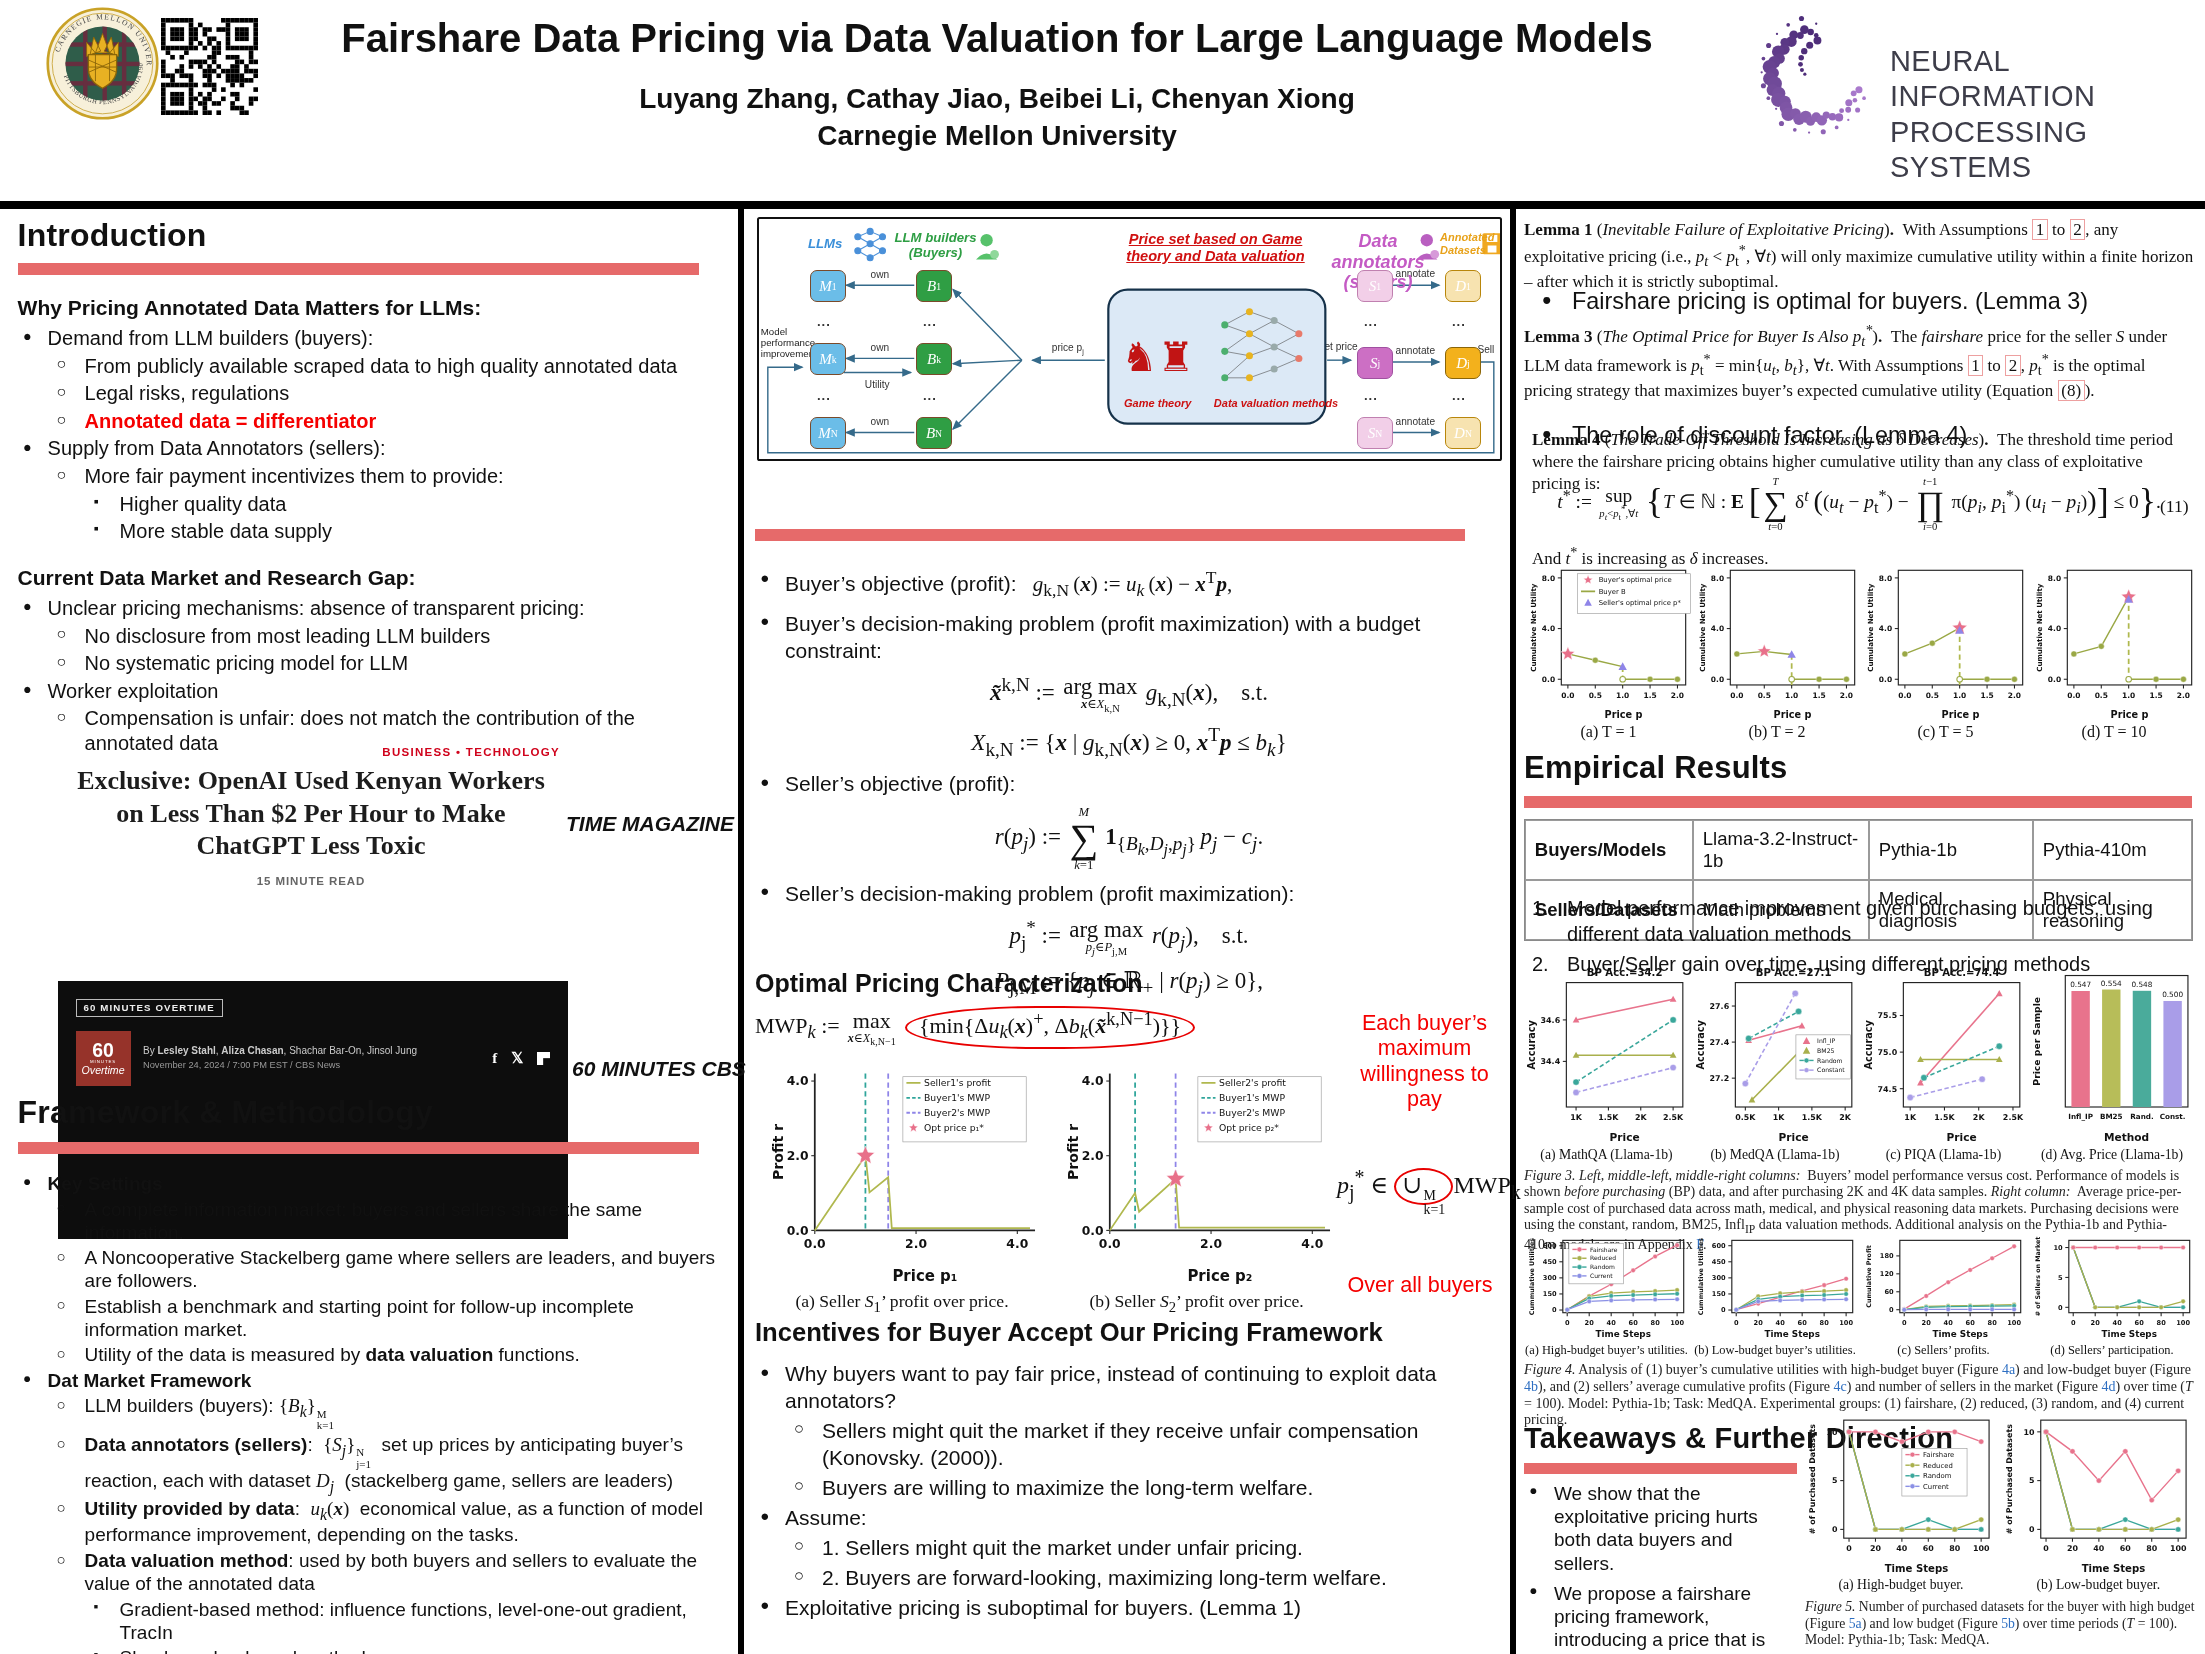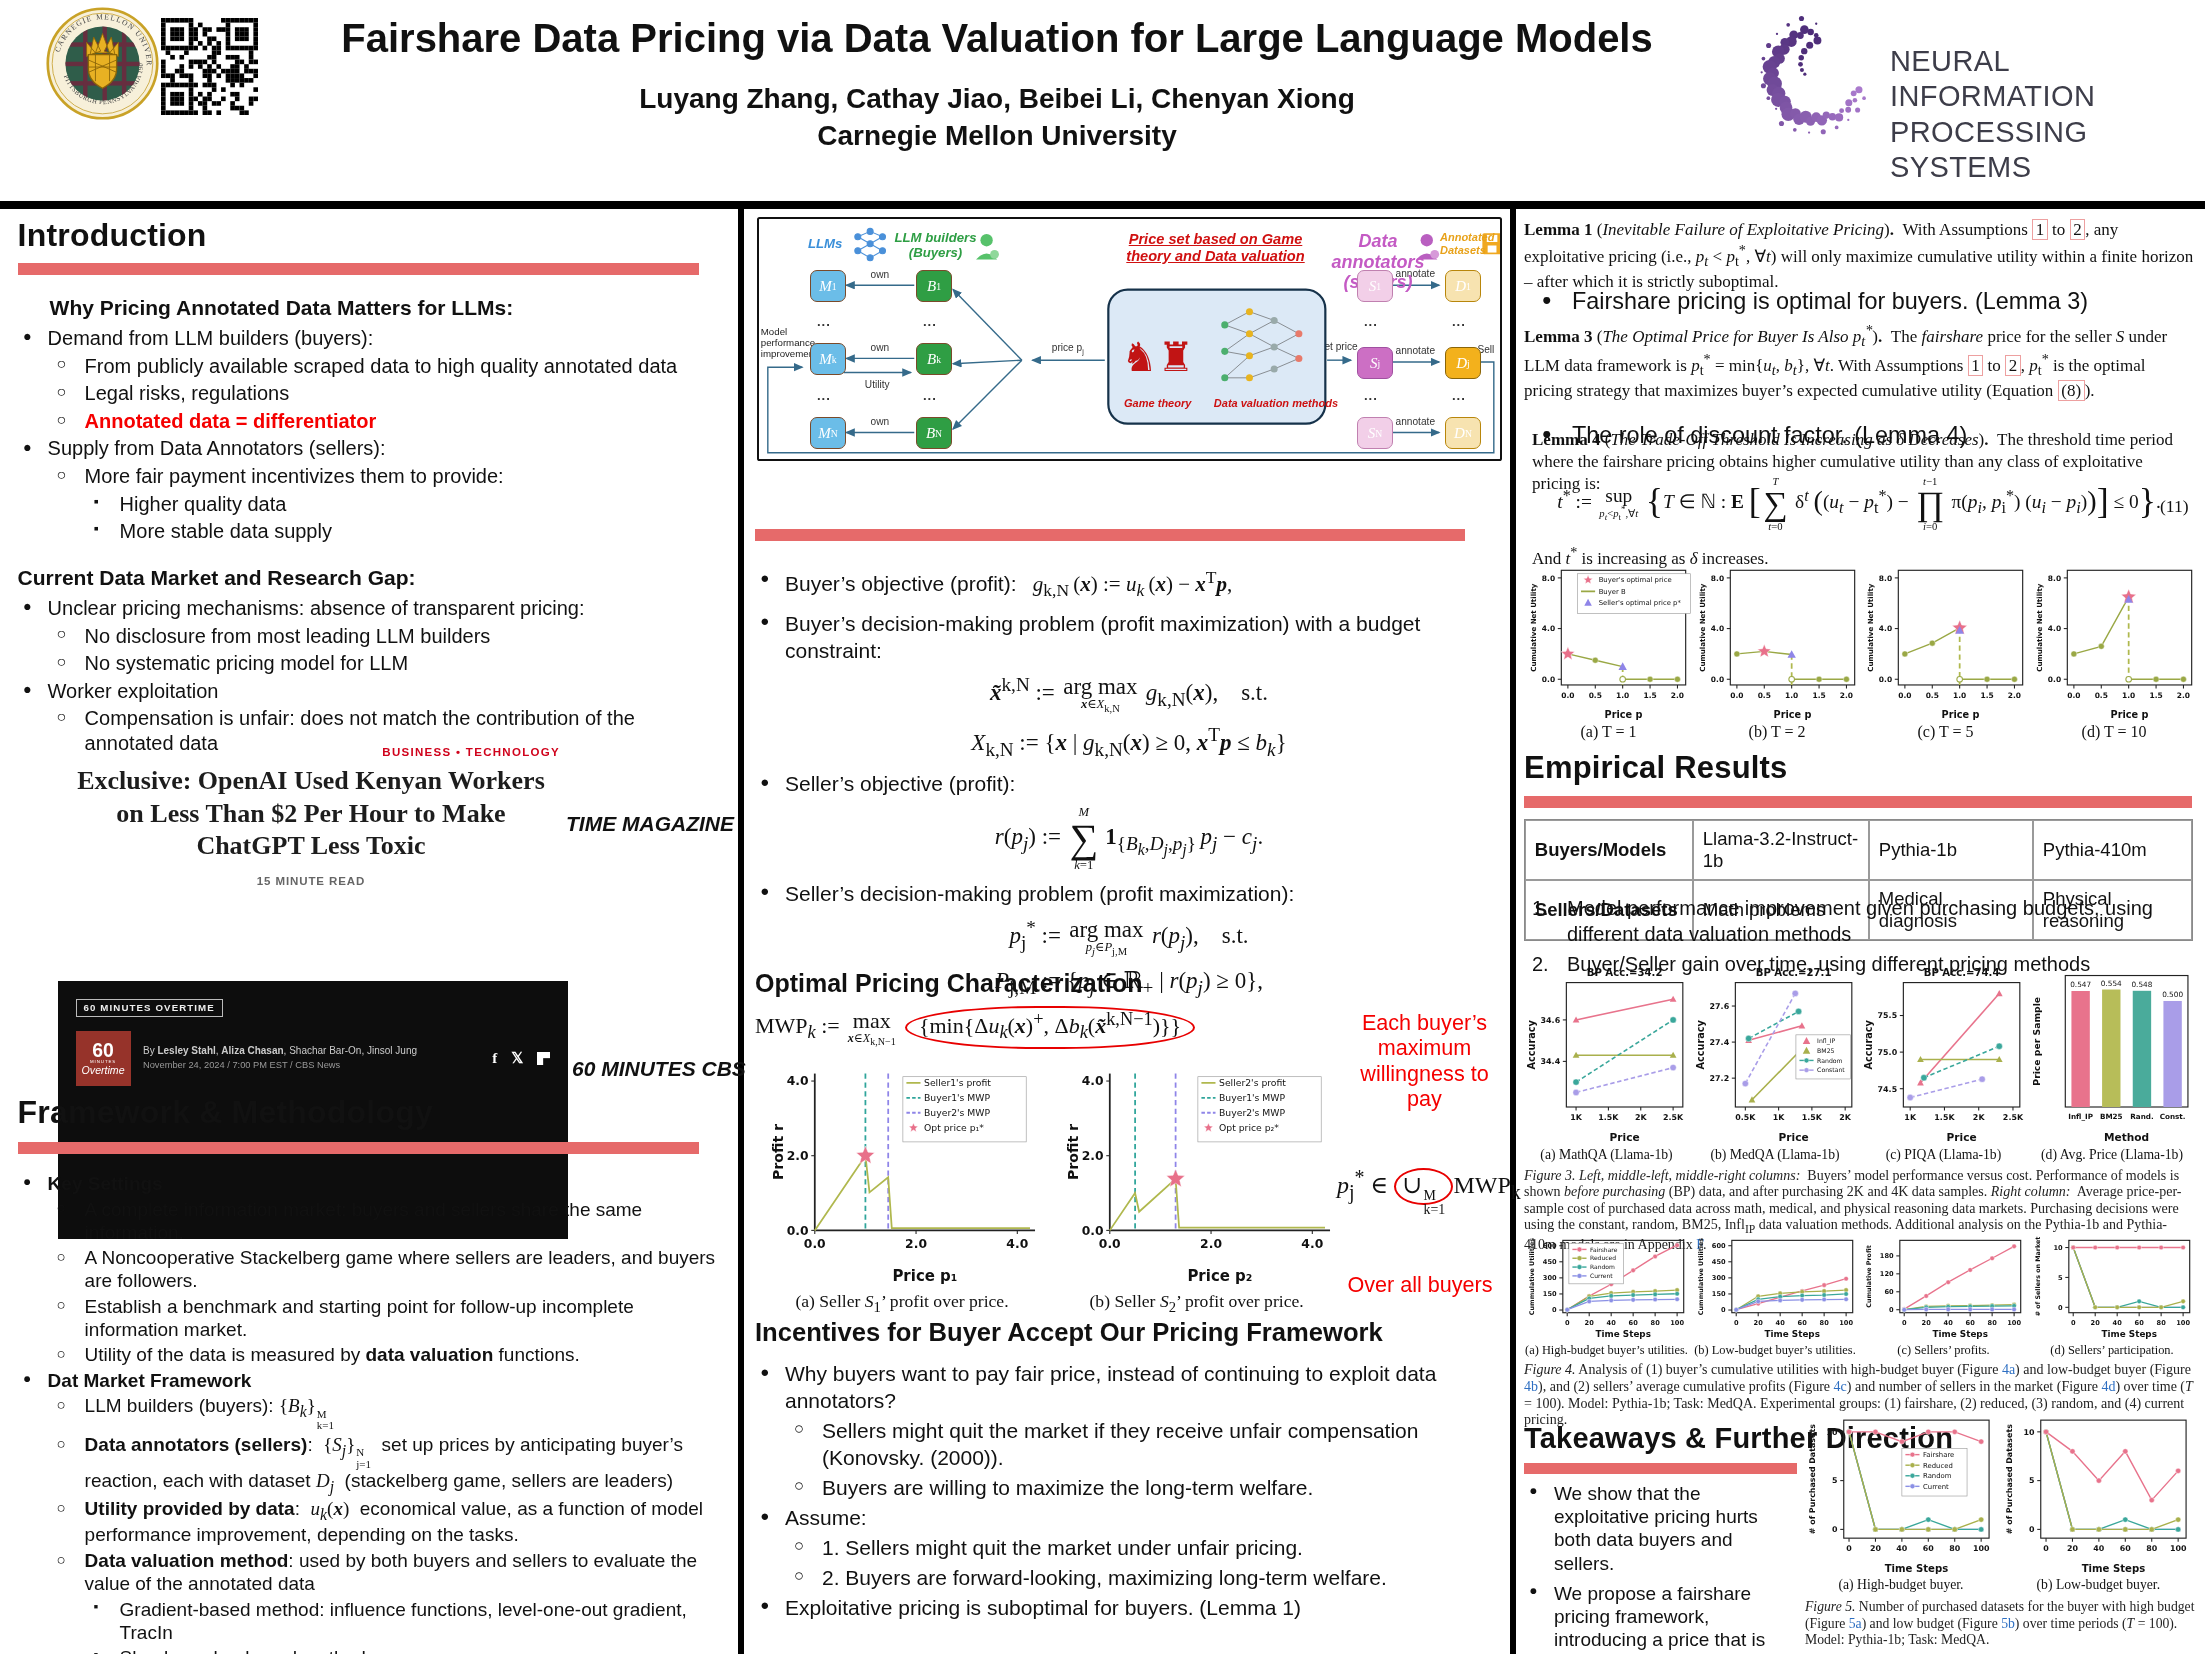--- a/index.html
+++ b/index.html
@@ -409,21 +409,21 @@
     </div>
   </div>
 
   <div class="hdiv"></div>
   <div class="vdiv" style="left:738px;"></div>
   <div class="vdiv" style="left:1510px;"></div>
 
   <div class="sech" style="left:17.6px;top:217px;">Introduction</div>
   <div class="rbar" style="left:17.6px;top:263px;width:681px;"></div>
 
-  <div class="abs" style="left:17.6px;top:296px;font-size:21px;font-weight:bold;margin-left:32px;">Why Pricing Annotated Data Matters for LLMs:</div>
+  <div class="abs" style="left:17.6px;top:296px;font-size:21px;font-weight:bold;">Why Pricing Annotated Data Matters for LLMs:</div>
   <div class="abs lst" id="introList" style="left:17.6px;top:326px;">
       <div class="li lvl1">
         <span class="blt">●</span>
         <span class="txt">Demand from LLM builders (buyers):</span>
       </div>
       <div class="li lvl2">
         <span class="blt">○</span>
         <span class="txt">From publicly available scraped data to high quality annotated data</span>
       </div>
       <div class="li lvl2">

